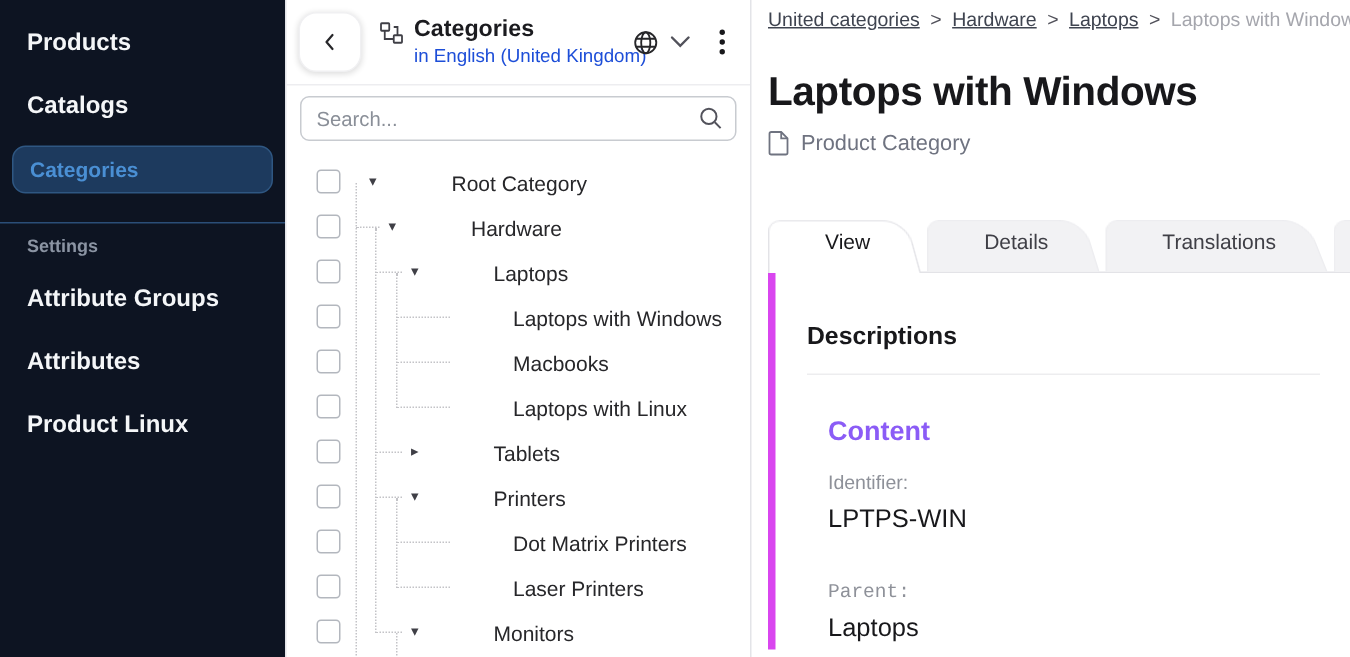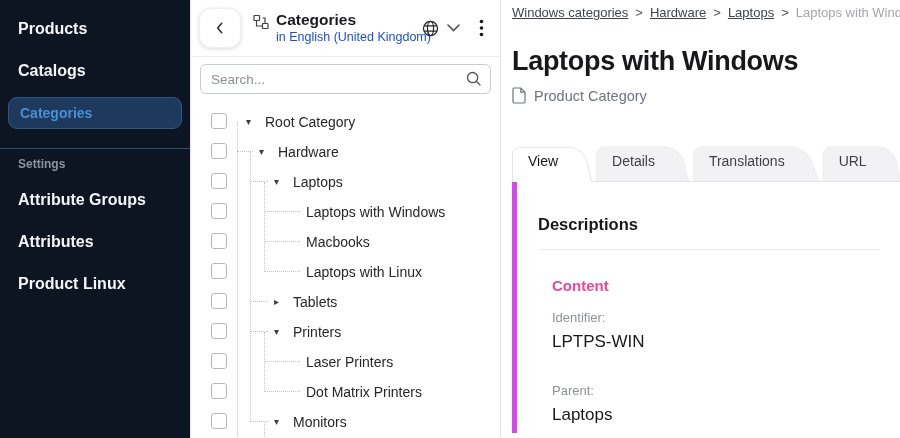--- a/index.html
+++ b/index.html
@@ -59,51 +59,51 @@
   .stub { position:absolute; top:14px; border-top:1px dotted #c3c3c7; }
   .lvl0 { padding-left:55px; }
   .lvl1 { padding-left:68px; }
   .lvl2 { padding-left:83px; }
   .lvl3 { padding-left:115px; }
   .lvl1 .stub { left:46px; width:16px; }
   .lvl2 .stub { left:59px; width:18px; }
   .lvl3 .stub { left:73px; width:36px; }
   .caret { width:19px; flex:none; font-family:"DejaVu Sans",sans-serif; font-size:10px;
            color:#3f3f46; cursor:pointer; line-height:1; }
-  .tree-label { font-size:14px; color:#27272a; white-space:nowrap; cursor:pointer; }
+  .tree-label { font-size:14px; color:#27272a; white-space:nowrap; cursor:pointer;margin-left:36px; }
 
   
   .main { position:absolute; left:502px; right:0; top:0; bottom:0; background:#fff; padding-left:10px; }
   .breadcrumb { padding-top:5px; font-size:13px; color:#52525b; display:flex; gap:7px; align-items:center;
                 white-space:nowrap; }
   .crumb-link { color:#3f4450; text-decoration:underline; cursor:pointer; }
   .crumb-sep { color:#52525b; }
   .crumb-current { color:#a5a6ad; }
   .page-title { margin-top:26px; font-size:27px; font-weight:700; color:#18181b; letter-spacing:-0.3px; }
   .type-row { margin-top:10px; display:flex; align-items:center; gap:8px;
               color:#6f7380; font-size:14.5px; }
 
   .tabs { margin-top:39px; display:flex; position:relative; z-index:2; }
   .tab { position:relative; height:38px; display:flex; align-items:center;
-         padding:0 34px 2px 16px; font-size:14px; color:#3f3f46; cursor:pointer; margin-right:4px; }
+         padding:0 34px 2px 38px; font-size:14px; color:#3f3f46; cursor:pointer; margin-right:4px; }
   .tab::before { content:""; position:absolute; inset:0; z-index:-1;
                  background:#f2f2f4; border:1px solid #ededf0; border-bottom:none;
                  border-radius:9px 18px 0 0;
                  transform:perspective(26px) rotateX(4deg); transform-origin:0 100%; }
   .tab.active { color:#18181b; }
   .tab.active::before { background:#fff; border:1px solid #e3e3e7; border-bottom:none; bottom:-1px; }
 
   .card { position:relative; z-index:1; margin-top:0; border-top:1px solid #e3e3e7;
           border-left:5px solid #d946ef; min-height:252px; padding:33px 20px 0 21px; background:#fff; }
   .section-title { font-size:16.5px; font-weight:700; color:#18181b; }
   .section-divider { border-top:1px solid #ededef; margin-top:15px; }
-  .subsection-title { margin:27px 0 0 14px; font-size:15px; font-weight:700; color:#ec4899; }
+  .subsection-title { margin:27px 0 0 14px; font-size:18px; font-weight:700; color:#8b5cf6; }
   .field-label { margin:16px 0 0 14px; font-size:13px; color:#8e9199; }
   .field-value { margin:7px 0 0 14px; font-size:17px; color:#18181b; }
-  .field-label.second { margin-top:31px; }
+  .field-label.second { margin-top:31px;font-family:Liberation Mono, monospace; }
 
   svg { display:block; }
 </style>
 </head>
 <body>
 
 <nav class="sidebar">
   <div class="side-item">Products</div>
   <div class="side-item">Catalogs</div>
   <div class="side-slot">
@@ -226,40 +226,40 @@
     <div class="tree-row lvl2">
       <span class="checkbox"></span>
         <span class="stub"></span>
       <span class="caret">▾</span>
       <span class="tree-label">Printers</span>
     </div>
     <div class="tree-row lvl3">
       <span class="checkbox"></span>
         <span class="stub"></span>
 
+      <span class="tree-label">Dot Matrix Printers</span>
+    </div>
+    <div class="tree-row lvl3">
+      <span class="checkbox"></span>
+        <span class="stub"></span>
+
       <span class="tree-label">Laser Printers</span>
-    </div>
-    <div class="tree-row lvl3">
-      <span class="checkbox"></span>
-        <span class="stub"></span>
-
-      <span class="tree-label">Dot Matrix Printers</span>
     </div>
     <div class="tree-row lvl2">
       <span class="checkbox"></span>
         <span class="stub"></span>
       <span class="caret">▾</span>
       <span class="tree-label">Monitors</span>
     </div>
   </div>
 </section>
 
 <main class="main">
   <div class="breadcrumb">
-    <span class="crumb-link">Windows categories</span>
+    <span class="crumb-link">United categories</span>
     <span class="crumb-sep">&gt;</span>
     <span class="crumb-link">Hardware</span>
     <span class="crumb-sep">&gt;</span>
     <span class="crumb-link">Laptops</span>
     <span class="crumb-sep">&gt;</span>
     <span class="crumb-current">Laptops with Windows</span>
   </div>
 
   <h1 class="page-title">Laptops with Windows</h1>
 

